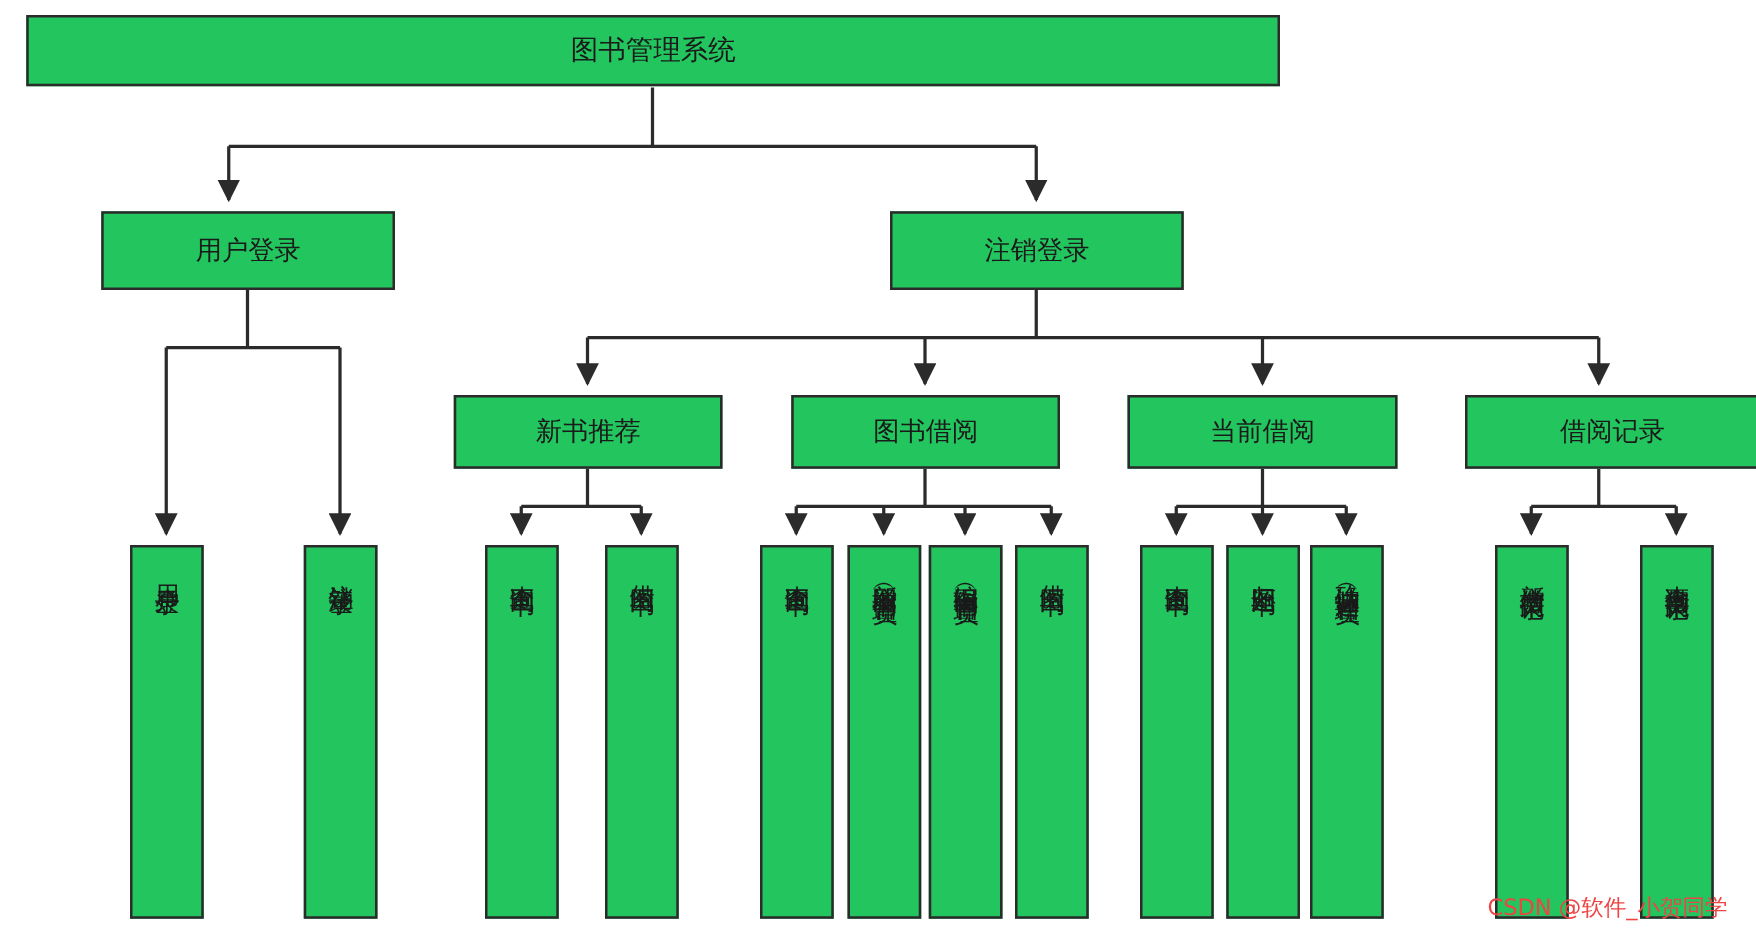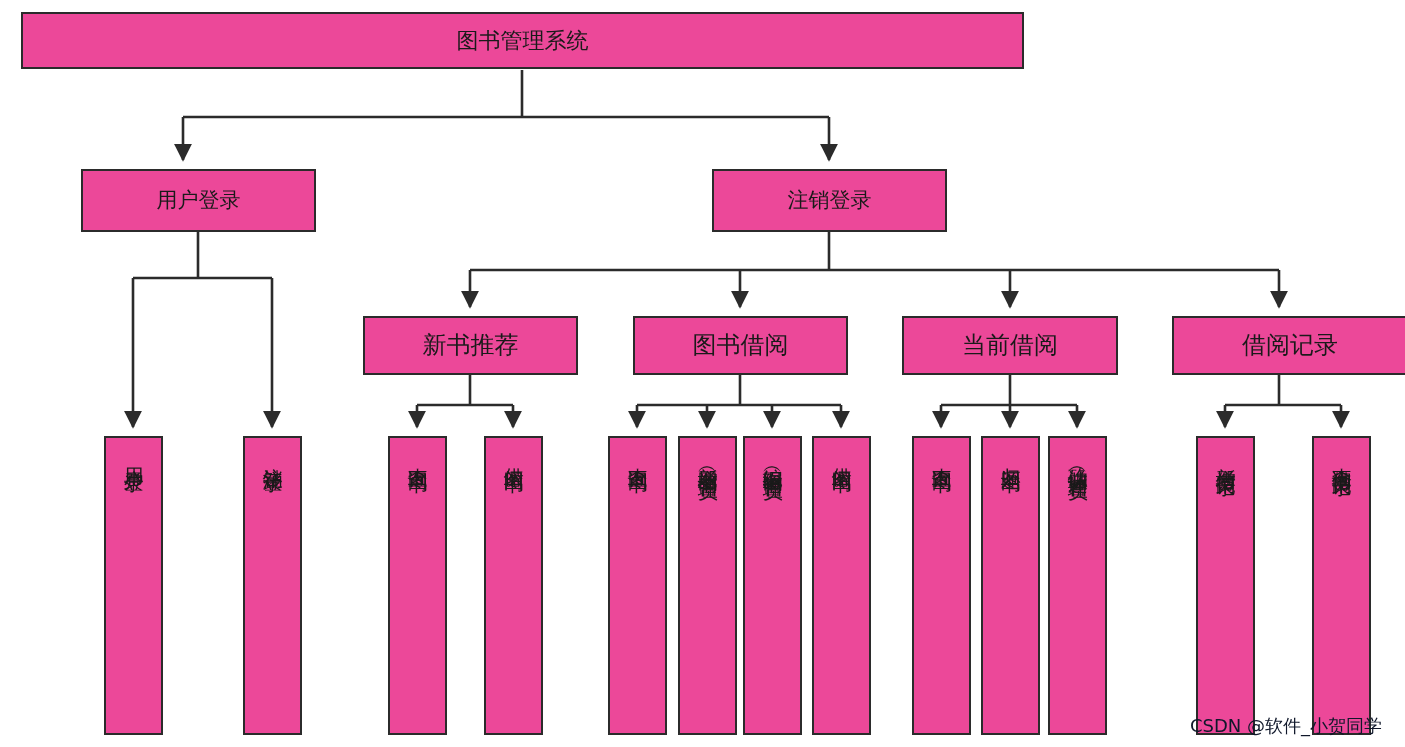--- a/index.html
+++ b/index.html
@@ -20,35 +20,35 @@
     position: absolute;
     left: 0;
     top: 0;
     width: 1405px;
     height: 747px;
     pointer-events: none;
   }
   .node {
     position: absolute;
     box-sizing: border-box;
-    background: #ec4899;
+    background: #22c55e;
     border: 2px solid #2b2b2b;
     display: flex;
     align-items: center;
     justify-content: center;
     color: #1a1a1a;
   }
   .node.root {
     font-size: 22px;
   }
   .node.level2 {
     font-size: 21px;
   }
   .node.level3 {
-    font-size: 24px;
+    font-size: 21px;
   }
   .node.leaf {
     font-size: 20px;
     align-items: flex-start;
     justify-content: center;
     padding-top: 14px;
   }
   .node .label {
     display: block;
     line-height: 1.08;
@@ -60,21 +60,21 @@
     letter-spacing: 2px;
     white-space: normal;
     max-height: 280px;
     text-align: left;
   }
   #watermark {
     position: absolute;
     left: 1190px;
     top: 714px;
     font-size: 18px;
-    color: #0f172a;
+    color: #ef4444;
     white-space: nowrap;
     font-family: "DejaVu Sans", "Liberation Sans", sans-serif;
   }
 </style>
 </head>
 <body>
 
 <div id="canvas">
 
   <svg id="connectors" viewBox="0 0 1405 747" xmlns="http://www.w3.org/2000/svg">

